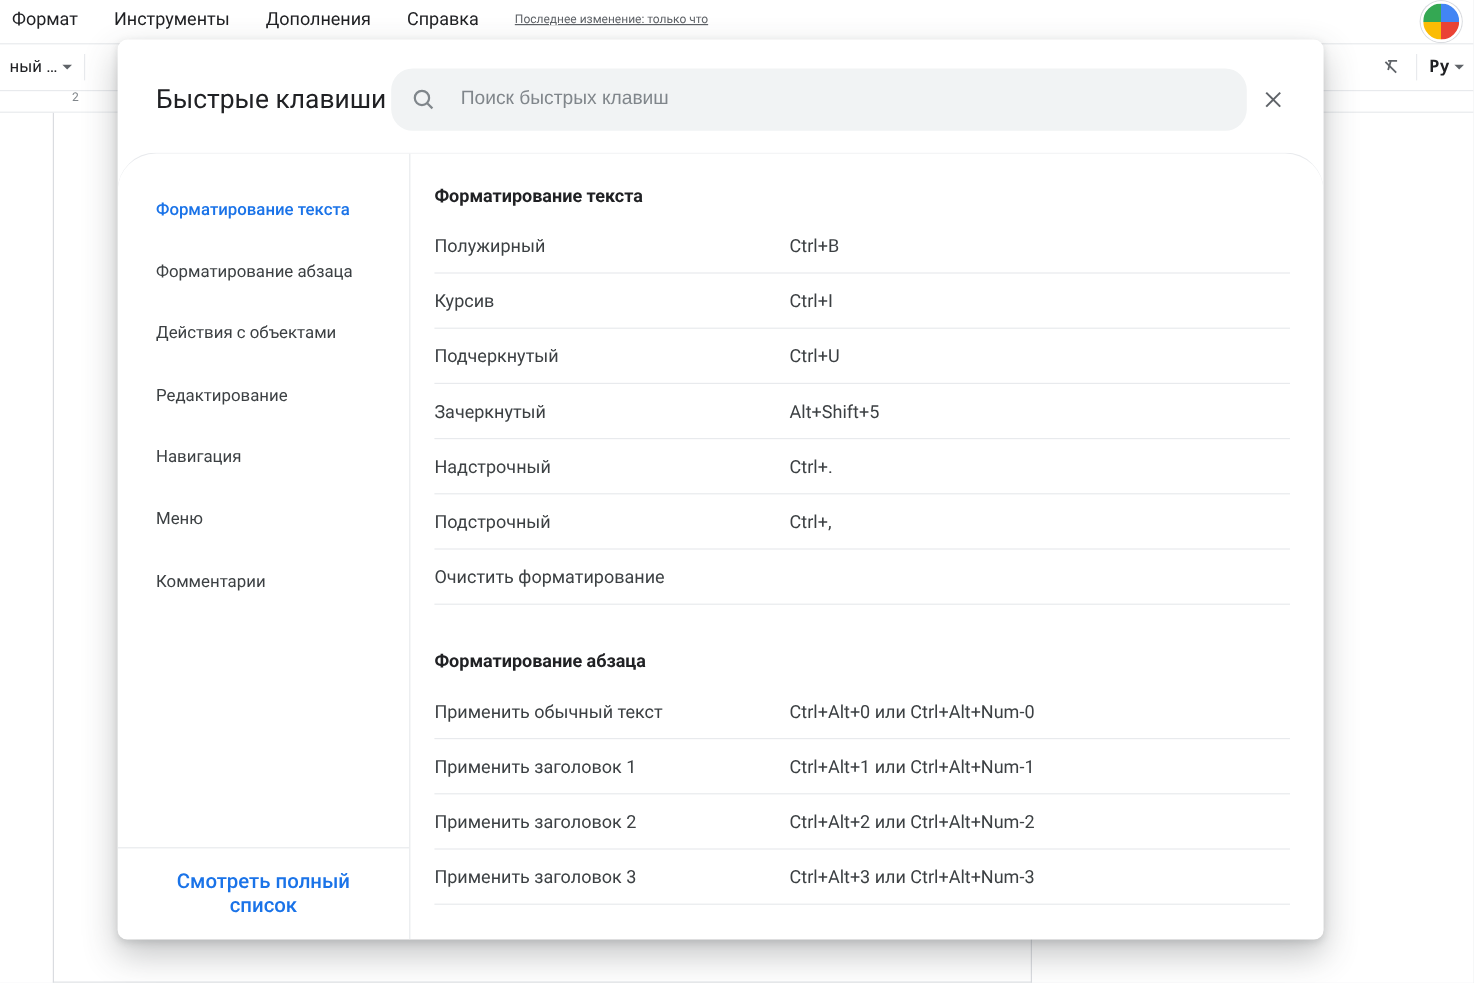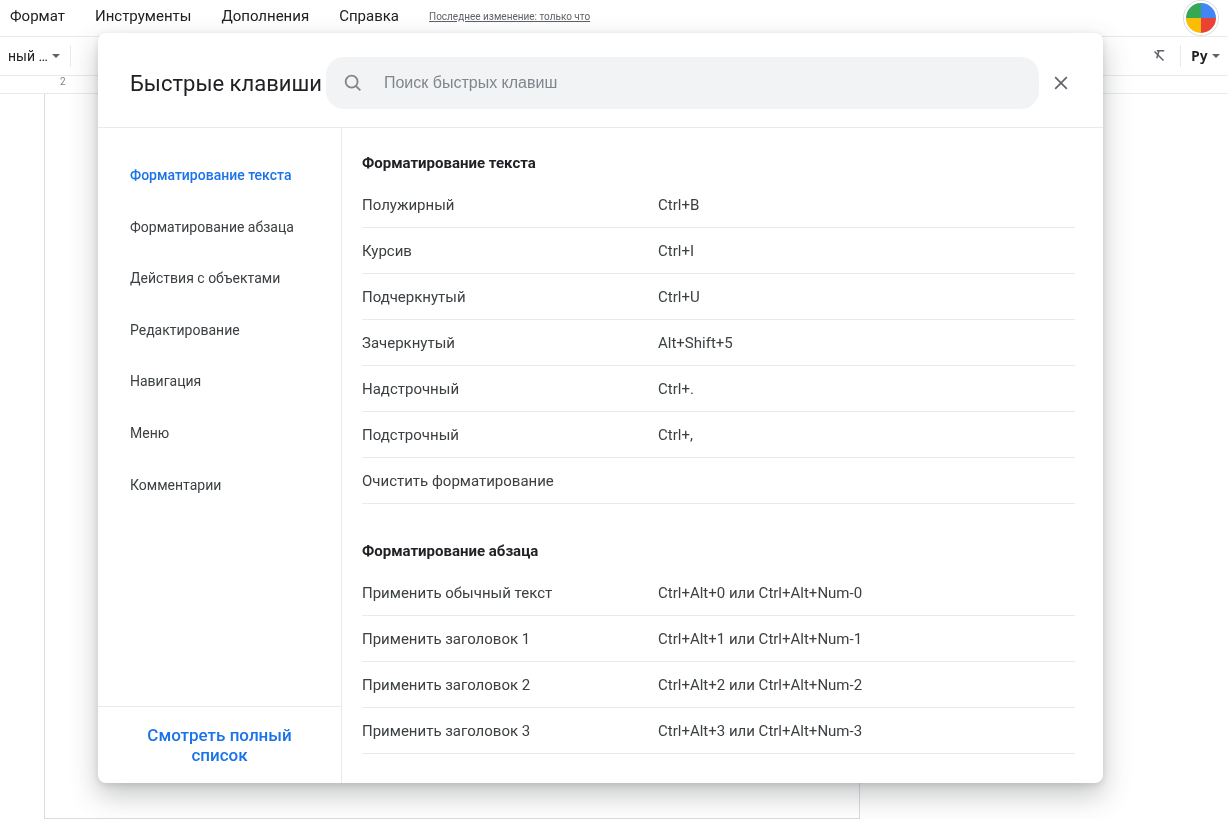--- a/index.html
+++ b/index.html
@@ -152,20 +152,21 @@
     color: var(--text-secondary);
     cursor: pointer;
     border-radius: 50%;
   }
 
   .modal-body {
     display: flex;
     flex: 1;
     border-top: 1px solid var(--border);
     overflow: hidden;
+    border-radius: 32px;
   }
 
   
   .sidebar {
     width: 244px;
     border-right: 1px solid var(--border);
     display: flex;
     flex-direction: column;
   }
   .sidebar-list {

